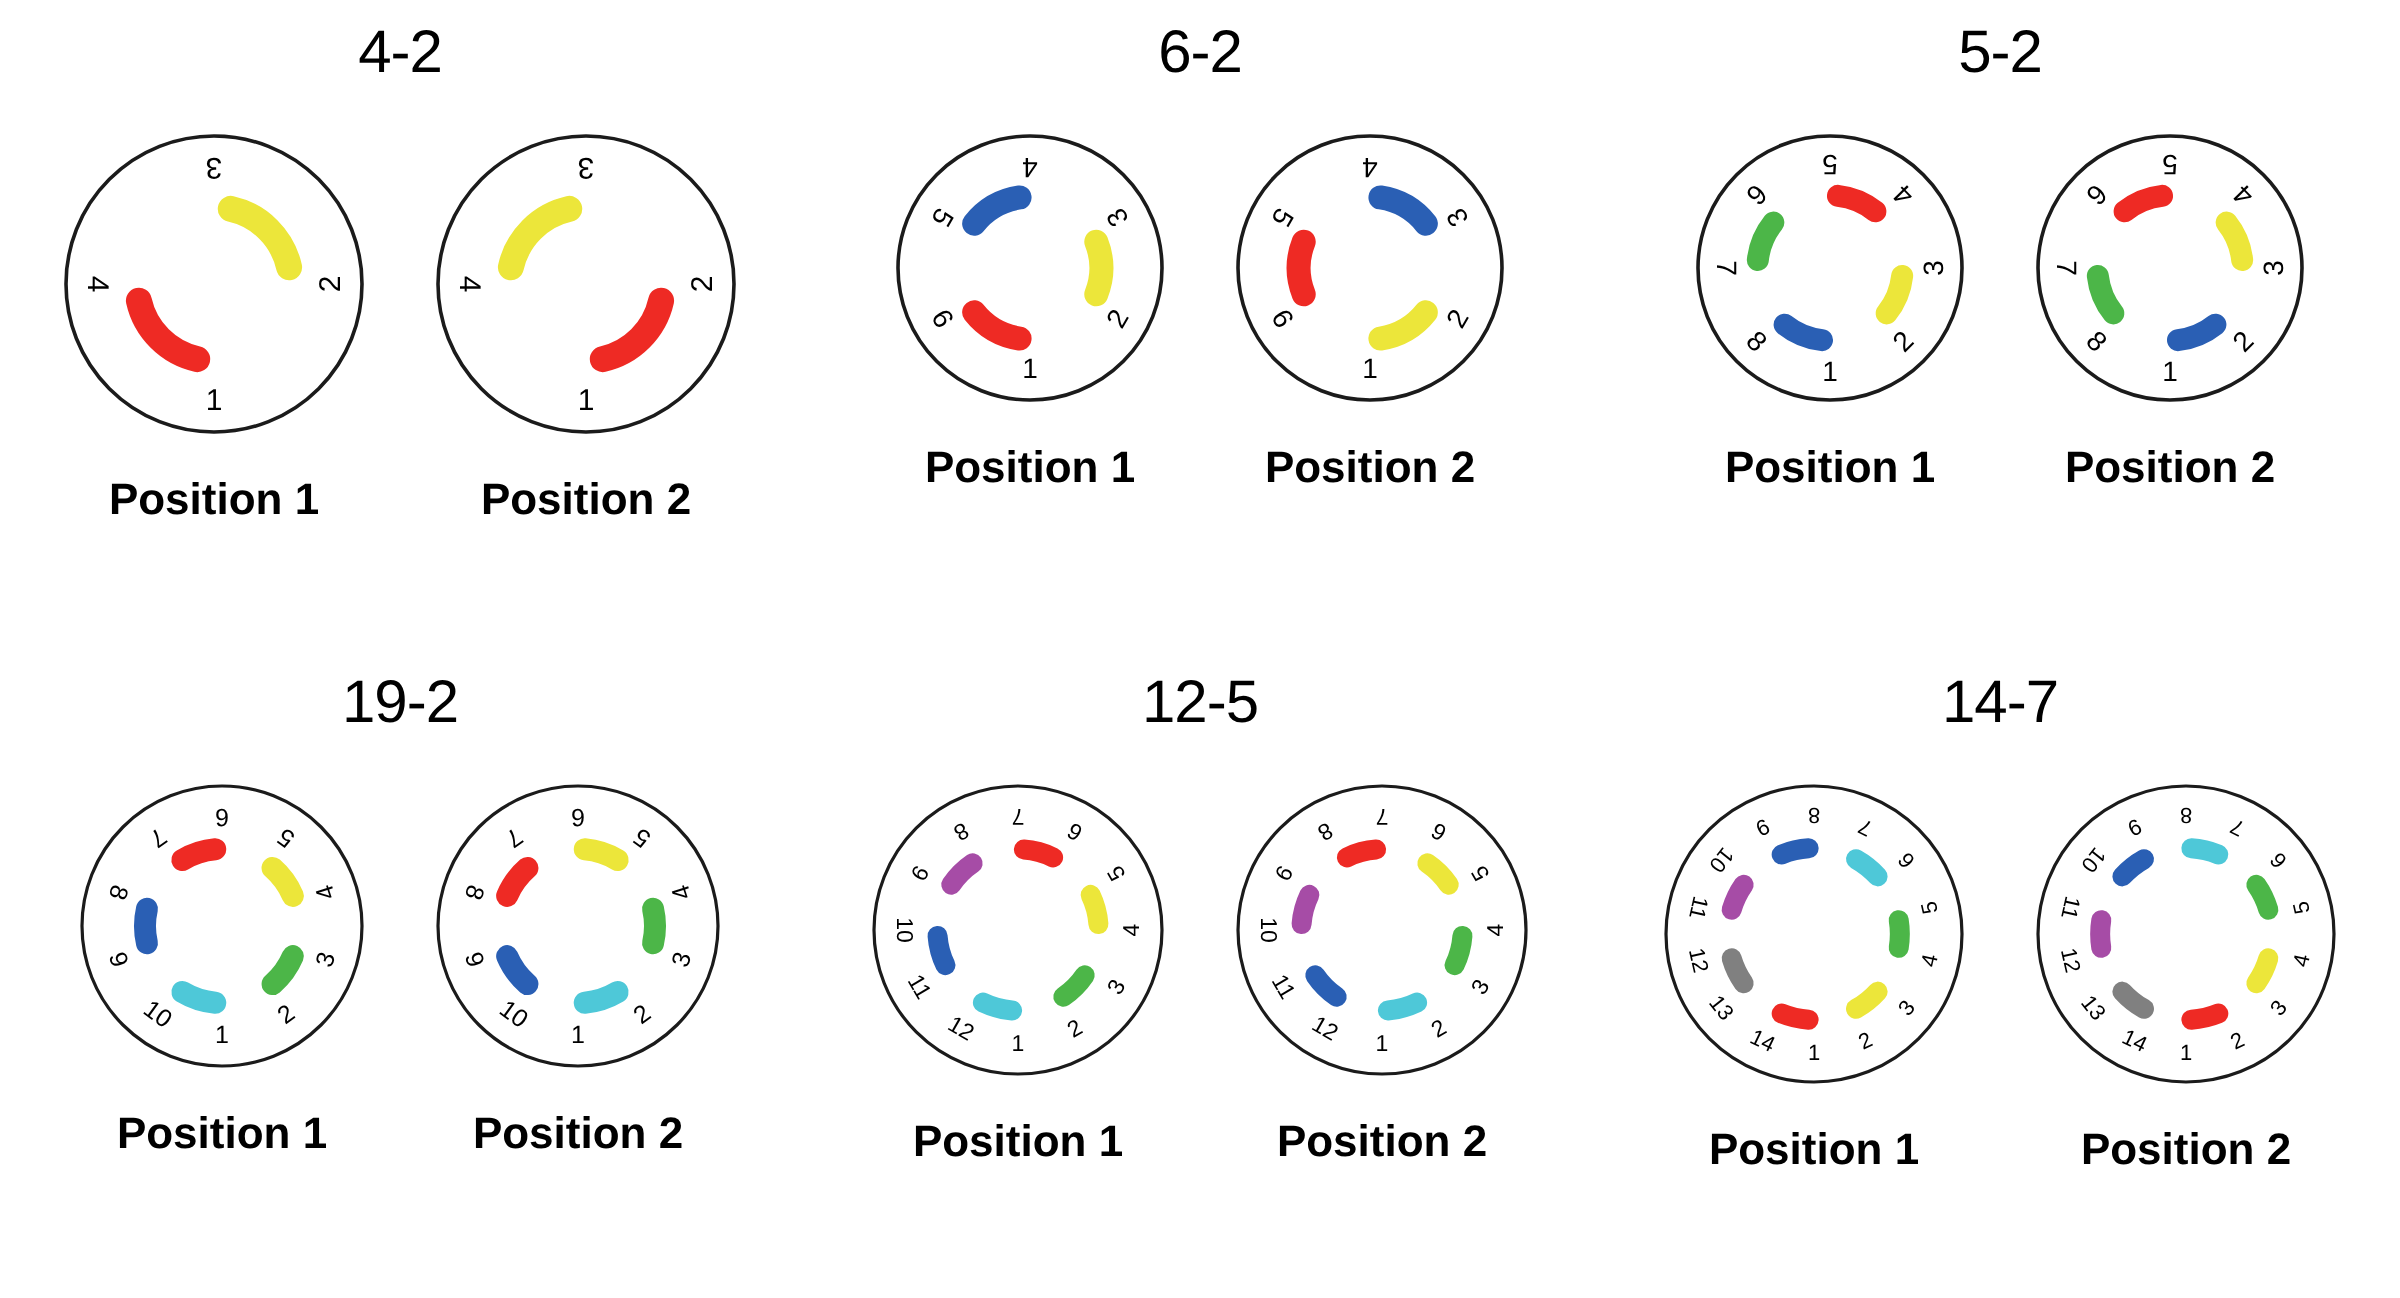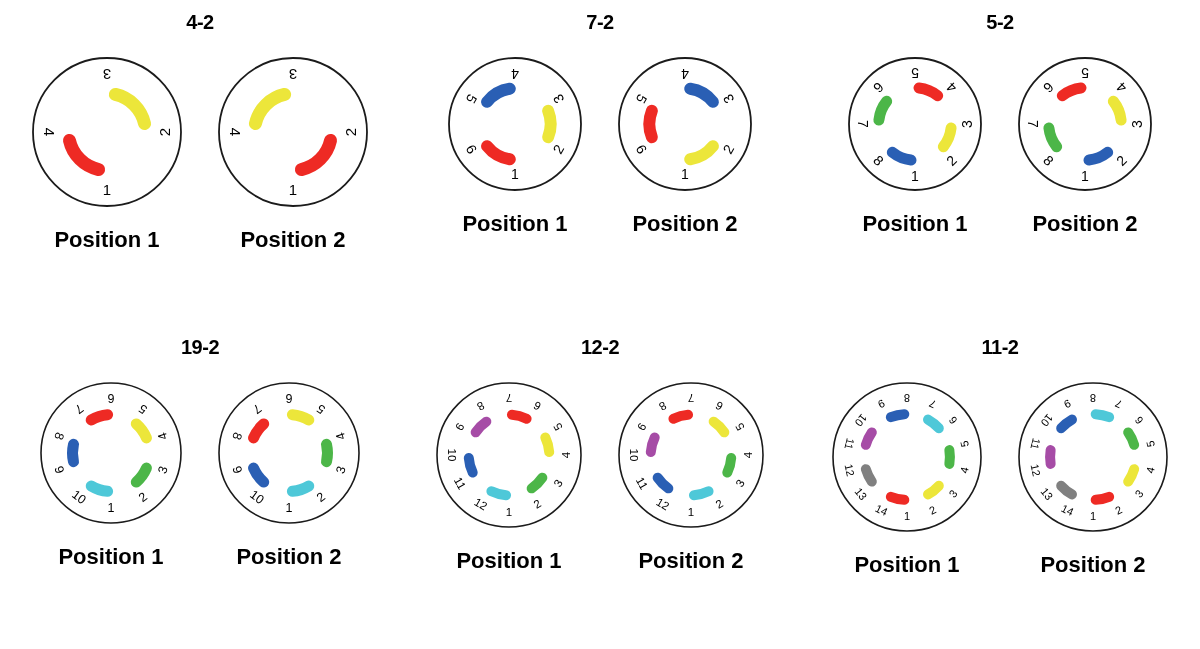--- a/index.html
+++ b/index.html
@@ -28,22 +28,22 @@
   }
   .panel {
     position: relative;
     display: flex;
     flex-direction: column;
     align-items: center;
     padding-top: 12px;
     box-sizing: border-box;
   }
   .panel-title {
-    font-size: 20px;
-    font-weight: bold;
+    font-size: 30px;
+    font-weight: normal;
     letter-spacing: -0.5px;
     color: #000000;
     line-height: 1;
     margin-bottom: 10px;
     text-align: right;
   }
   .dials {
     display: flex;
     flex-direction: row;
     justify-content: center;
@@ -109,21 +109,21 @@
               <text x="90" y="30.799999999999997" class="slot-num" font-size="15" transform="rotate(-180 90 30.799999999999997)" fill="#000000">3</text>
               <text x="30.799999999999997" y="89.99999999999999" class="slot-num" font-size="15" transform="rotate(-270 30.799999999999997 89.99999999999999)" fill="#000000">4</text>
               <path d="M 52.45 81.61 A 38.480000000000004 38.480000000000004 0 0 1 81.61 52.45" class="seg" stroke-width="13" stroke="#ece63a"></path>
               <path d="M 98.39 127.55 A 38.480000000000004 38.480000000000004 0 0 0 127.55 98.39" class="seg" stroke-width="13" stroke="#ee2a24"></path>
             </svg>
             <div class="pos-label">Position 2</div>
           </div>
         </div>
       </div>
       <div class="panel">
-        <div class="panel-title">7-2</div>
+        <div class="panel-title">6-2</div>
         <div class="dials">
           <div class="dial-cell">
             <svg width="164" height="164" viewBox="0 0 164 164" class="dial-svg">
               <circle cx="82" cy="82" r="66" class="dial-circle" stroke-width="1.8" stroke="#1b1b1b"></circle>
               <text x="82" y="133.48000000000002" class="slot-num" font-size="14" transform="rotate(0 82 133.48000000000002)" fill="#000000">1</text>
               <text x="126.58298778682291" y="107.74" class="slot-num" font-size="14" transform="rotate(-60 126.58298778682291 107.74)" fill="#000000">2</text>
               <text x="126.58298778682291" y="56.260000000000005" class="slot-num" font-size="14" transform="rotate(-120 126.58298778682291 56.260000000000005)" fill="#000000">3</text>
               <text x="82" y="30.519999999999996" class="slot-num" font-size="14" transform="rotate(-180 82 30.519999999999996)" fill="#000000">4</text>
               <text x="37.417012213177095" y="56.260000000000005" class="slot-num" font-size="14" transform="rotate(-240 37.417012213177095 56.260000000000005)" fill="#000000">5</text>
               <text x="37.417012213177095" y="107.74000000000001" class="slot-num" font-size="14" transform="rotate(-300 37.417012213177095 107.74000000000001)" fill="#000000">6</text>
@@ -232,21 +232,21 @@
               <path d="M 123.52 77.37 A 38.5 38.5 0 0 1 123.52 94.63" class="seg" stroke-width="11" stroke="#4cb648"></path>
               <path d="M 105.81 119.01 A 38.5 38.5 0 0 1 89.38 124.35" class="seg" stroke-width="11" stroke="#4ec8d8"></path>
               <path d="M 60.72 115.04 A 38.5 38.5 0 0 1 50.57 101.07" class="seg" stroke-width="11" stroke="#2a5fb4"></path>
               <path d="M 50.57 70.93 A 38.5 38.5 0 0 1 60.72 56.96" class="seg" stroke-width="11" stroke="#ee2a24"></path>
             </svg>
             <div class="pos-label">Position 2</div>
           </div>
         </div>
       </div>
       <div class="panel">
-        <div class="panel-title">12-2</div>
+        <div class="panel-title">12-5</div>
         <div class="dials">
           <div class="dial-cell">
             <svg width="176" height="176" viewBox="0 0 176 176" class="dial-svg">
               <circle cx="88" cy="88" r="72" class="dial-circle" stroke-width="1.6" stroke="#1b1b1b"></circle>
               <text x="88" y="145.6" class="slot-num" font-size="11.5" transform="rotate(0 88 145.6)" fill="#000000">1</text>
               <text x="116.80000000000001" y="137.88306325798368" class="slot-num" font-size="11.5" transform="rotate(-30 116.80000000000001 137.88306325798368)" fill="#000000">2</text>
               <text x="137.88306325798368" y="116.8" class="slot-num" font-size="11.5" transform="rotate(-60 137.88306325798368 116.8)" fill="#000000">3</text>
               <text x="145.6" y="88" class="slot-num" font-size="11.5" transform="rotate(-90 145.6 88)" fill="#000000">4</text>
               <text x="137.88306325798368" y="59.2" class="slot-num" font-size="11.5" transform="rotate(-120 137.88306325798368 59.2)" fill="#000000">5</text>
               <text x="116.80000000000001" y="38.116936742016335" class="slot-num" font-size="11.5" transform="rotate(-150 116.80000000000001 38.116936742016335)" fill="#000000">6</text>
@@ -285,21 +285,21 @@
               <path d="M 105.55 124.30 A 40.32000000000001 40.32000000000001 0 0 1 90.95 128.21" class="seg" stroke-width="10" stroke="#4ec8d8"></path>
               <path d="M 65.34 121.35 A 40.32000000000001 40.32000000000001 0 0 1 54.65 110.66" class="seg" stroke-width="10" stroke="#2a5fb4"></path>
               <path d="M 47.79 85.05 A 40.32000000000001 40.32000000000001 0 0 1 51.70 70.45" class="seg" stroke-width="10" stroke="#a64ca6"></path>
               <path d="M 70.45 51.70 A 40.32000000000001 40.32000000000001 0 0 1 85.05 47.79" class="seg" stroke-width="10" stroke="#ee2a24"></path>
             </svg>
             <div class="pos-label">Position 2</div>
           </div>
         </div>
       </div>
       <div class="panel">
-        <div class="panel-title">11-2</div>
+        <div class="panel-title">14-7</div>
         <div class="dials">
           <div class="dial-cell">
             <svg width="180" height="180" viewBox="0 0 180 180" class="dial-svg">
               <circle cx="90" cy="90" r="74" class="dial-circle" stroke-width="1.6" stroke="#1b1b1b"></circle>
               <text x="90" y="149.94" class="slot-num" font-size="11" transform="rotate(0 90 149.94)" fill="#000000">1</text>
               <text x="116.00699132270645" y="144.004073942071" class="slot-num" font-size="11" transform="rotate(-25.714285714285722 116.00699132270645 144.004073942071)" fill="#000000">2</text>
               <text x="136.8629790591337" y="127.3719787234125" class="slot-num" font-size="11" transform="rotate(-51.42857142857143 136.8629790591337 127.3719787234125)" fill="#000000">3</text>
               <text x="148.4371790561785" y="103.33790478134149" class="slot-num" font-size="11" transform="rotate(-77.14285714285714 148.4371790561785 103.33790478134149)" fill="#000000">4</text>
               <text x="148.4371790561785" y="76.66209521865851" class="slot-num" font-size="11" transform="rotate(-102.85714285714286 148.4371790561785 76.66209521865851)" fill="#000000">5</text>
               <text x="136.8629790591337" y="52.628021276587496" class="slot-num" font-size="11" transform="rotate(-128.57142857142858 136.8629790591337 52.628021276587496)" fill="#000000">6</text>

